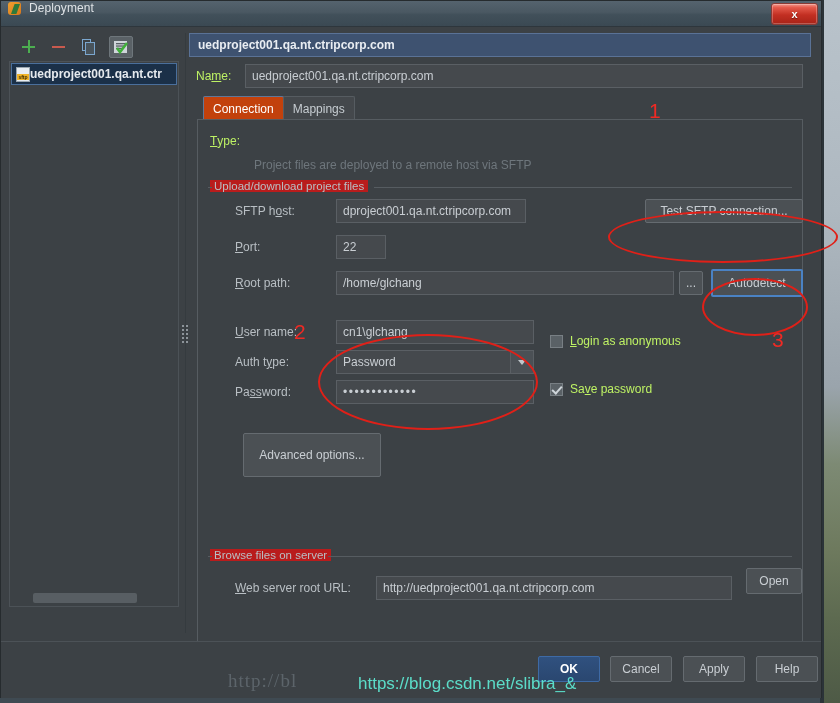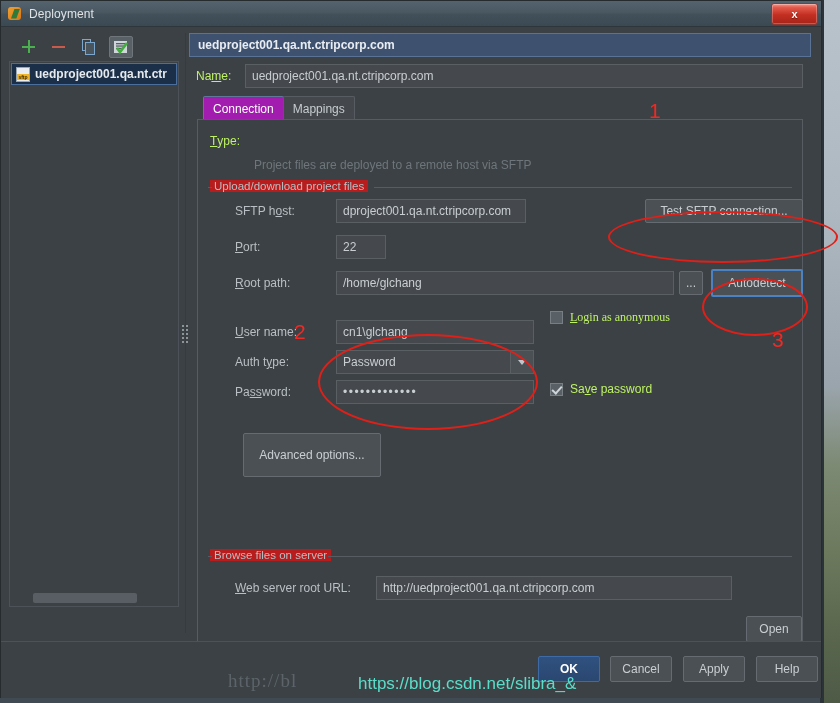--- a/index.html
+++ b/index.html
@@ -54,21 +54,21 @@
     background: #3c4145;
     border: 1px solid #262b2e;
     box-sizing: border-box;
   }
   #titlebar {
     position: relative;
     height: 26px;
     background: linear-gradient(to bottom, #55636e 0%, #4a5862 45%, #41505a 55%, #3b4953 100%);
     border-bottom: 1px solid #2e363c;
     display: flex;
-    align-items: center;
+    align-items: flex-start;
     padding-left: 6px;
     box-sizing: border-box;
   }
   #app-icon {
     width: 16px; height: 16px;
     margin-right: 6px;
     position: relative;
     flex: none;
   }
   #app-icon .c1 {
@@ -151,21 +151,20 @@
     width: 170px;
     height: 546px;
     border: 1px solid #4c5257;
     background: #3c4145;
     box-sizing: border-box;
     overflow: hidden;
   }
   #side-item {
     display: flex;
     align-items: center;
-    gap: 5px;
     height: 22px;
     background: #1b3048;
     border: 1px solid #4a6f9c;
     padding-left: 4px;
     box-sizing: border-box;
     margin: 1px 1px 0 1px;
     white-space: nowrap;
     overflow: hidden;
   }
   #side-item .label {
@@ -288,21 +287,21 @@
     align-items: center;
     font-size: 12px;
     color: #c6ccd1;
     border: 1px solid #565c61;
     border-bottom: none;
     background: #44484c;
     border-radius: 2px 2px 0 0;
     margin-right: -1px;
   }
   .tab.active {
-    background: #a21caf;
+    background: #c2410c;
     color: #ffffff;
     border-color: #5f7799;
   }
 
   
   #tabbox {
     position: absolute;
     left: 8px; top: 86px;
     width: 606px;
     height: 524px;
@@ -570,21 +569,21 @@
           <u>R</u><span>oot path:</span>
         </div>
         <div class="txtfield fld" style="left:138px; top:151px; width:338px;">/home/glchang</div>
         <div class="btn" style="position:absolute; left:481px; top:151px; width:24px; height:24px;">...</div>
         <div class="btn focused" style="position:absolute; left:513px; top:149px; width:92px; height:28px;">Autodetect</div>
 
         <div class="fld-label" style="left:37px; top:205px;">
           <u>U</u><span>ser name:</span>
         </div>
         <div class="txtfield fld" style="left:138px; top:200px; width:198px;">cn1\glchang</div>
-        <div class="cb-wrap" style="left:352px; top:190px;font-family:Liberation Serif, serif;">
+        <div class="cb-wrap" style="left:352px; top:214px;">
           <span class="cb"></span>
           <span class="lbl">
             <u>L</u><span>ogin as anonymous</span>
           </span>
         </div>
 
         <div class="fld-label" style="left:37px; top:235px;">
           <span>Auth t</span><u>y</u><span>pe:</span>
         </div>
         <div style="position:absolute; left:138px; top:230px; width:198px; height:24px;
@@ -611,21 +610,21 @@
         <div class="btn" style="position:absolute; left:45px; top:313px; width:138px; height:44px;">Advanced options...</div>
 
         <div class="group-title" style="left:12px; top:429px;">Browse files on server</div>
         <div class="group-line" style="left:10px; top:436px; width:4px;"></div>
         <div class="group-line" style="left:130px; top:436px; width:464px;"></div>
 
         <div class="fld-label" style="left:37px; top:461px;">
           <u>W</u><span>eb server root URL:</span>
         </div>
         <div class="txtfield fld" style="left:178px; top:456px; width:356px;">http://uedproject001.qa.nt.ctripcorp.com</div>
-        <div class="btn" style="position:absolute; left:548px; top:448px; width:56px; height:26px;margin-top:48px;">Open</div>
+        <div class="btn" style="position:absolute; left:548px; top:448px; width:56px; height:26px;">Open</div>
       </div>
     </div>
   </div>
 
   <div id="button-bar">
     <div class="btn bb" id="bb-ok">OK</div>
     <div class="btn bb" id="bb-cancel">Cancel</div>
     <div class="btn bb" id="bb-apply">Apply</div>
     <div class="btn bb" id="bb-help">Help</div>
   </div>

